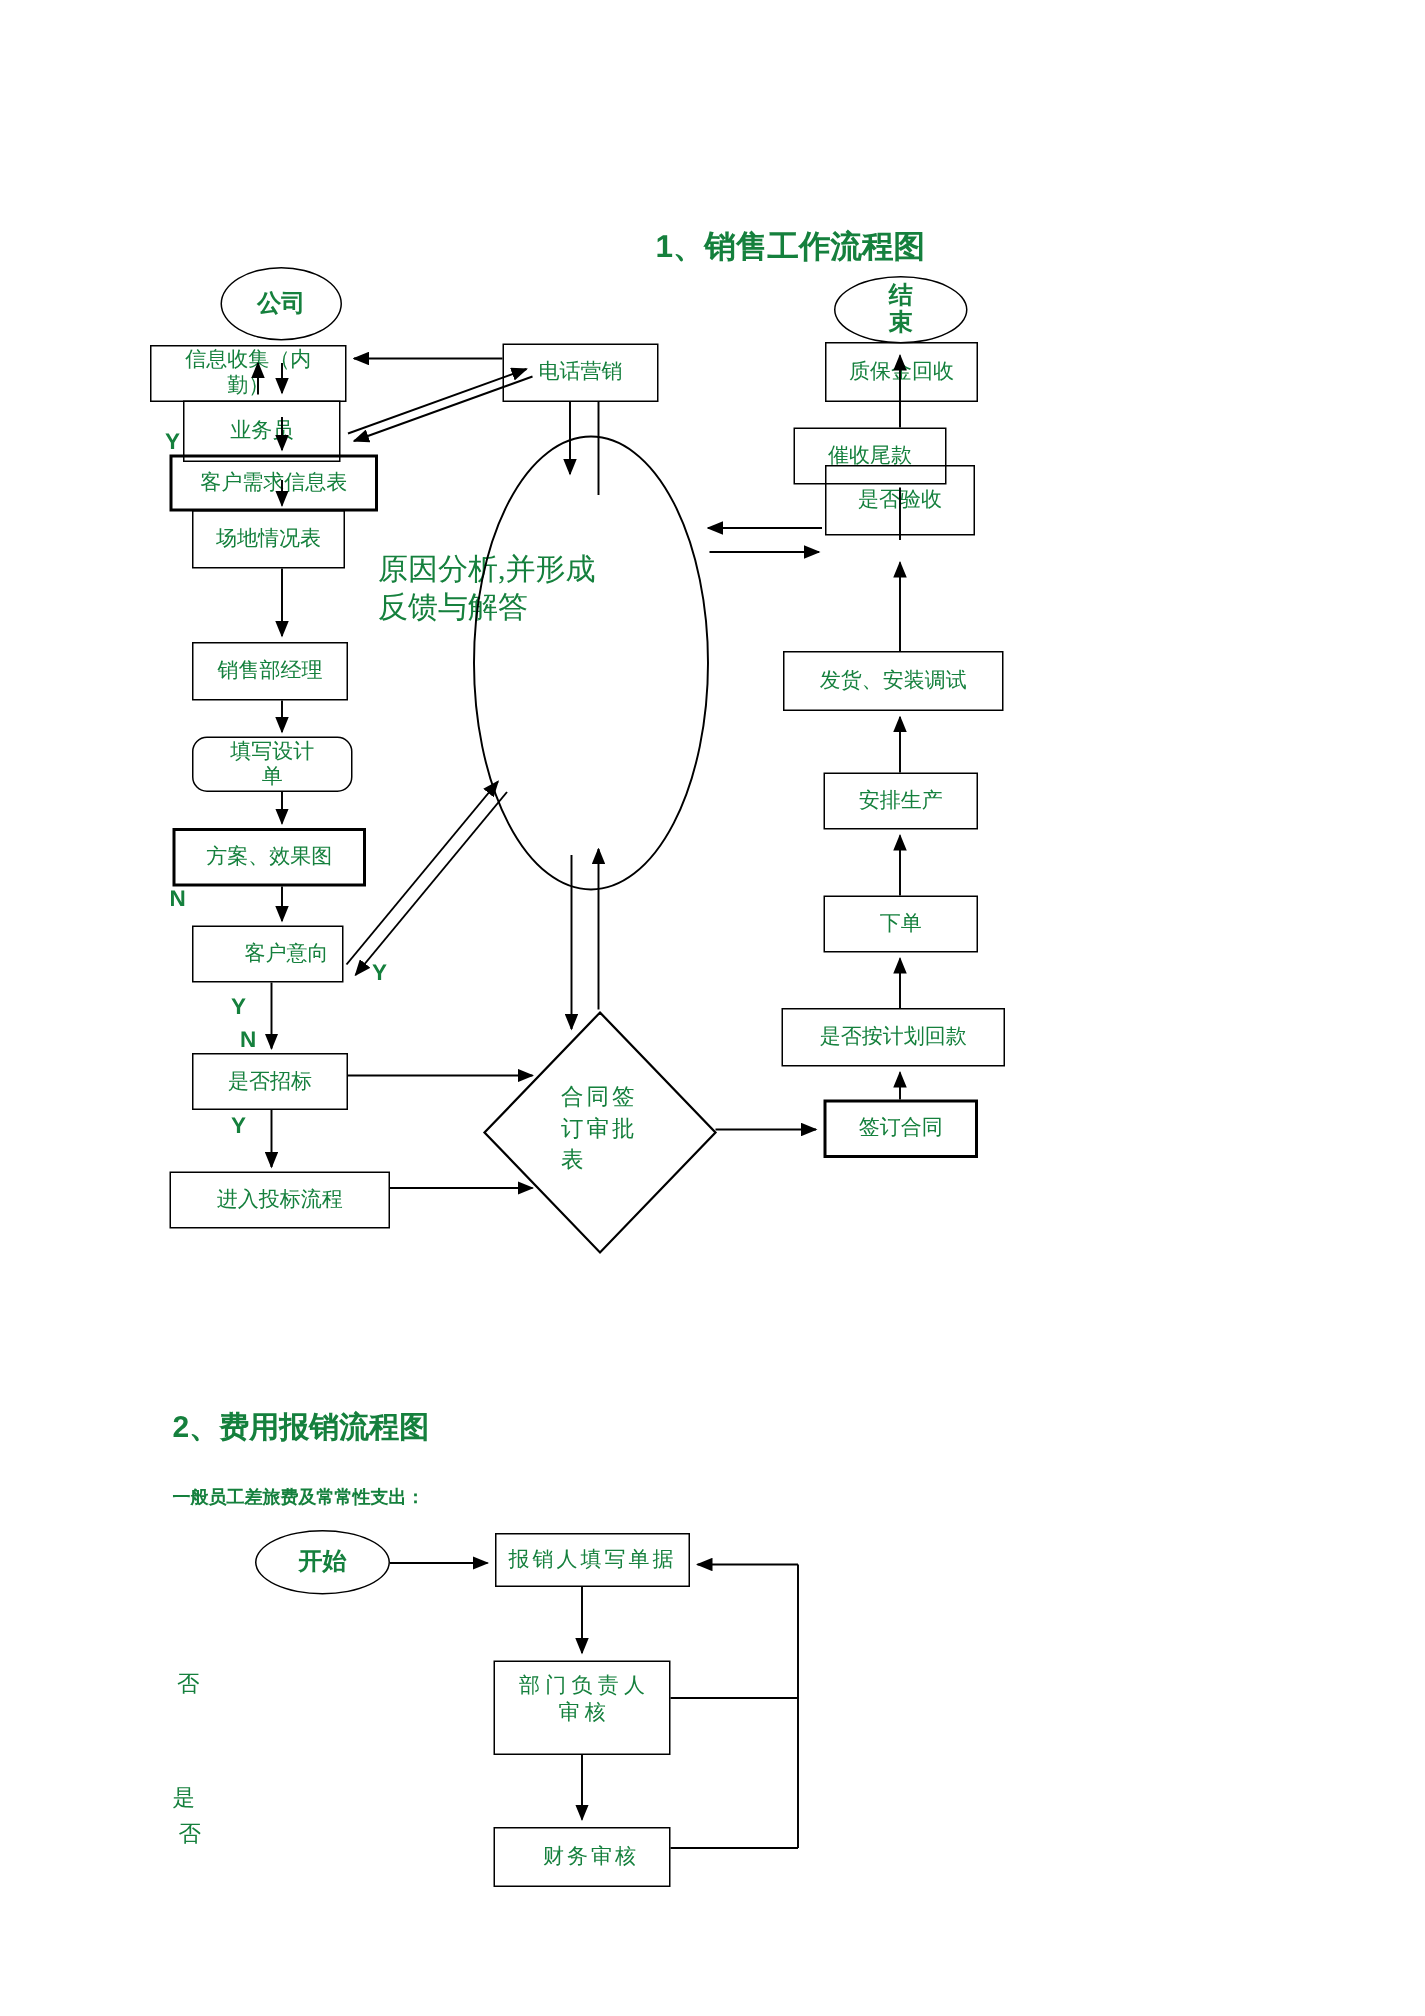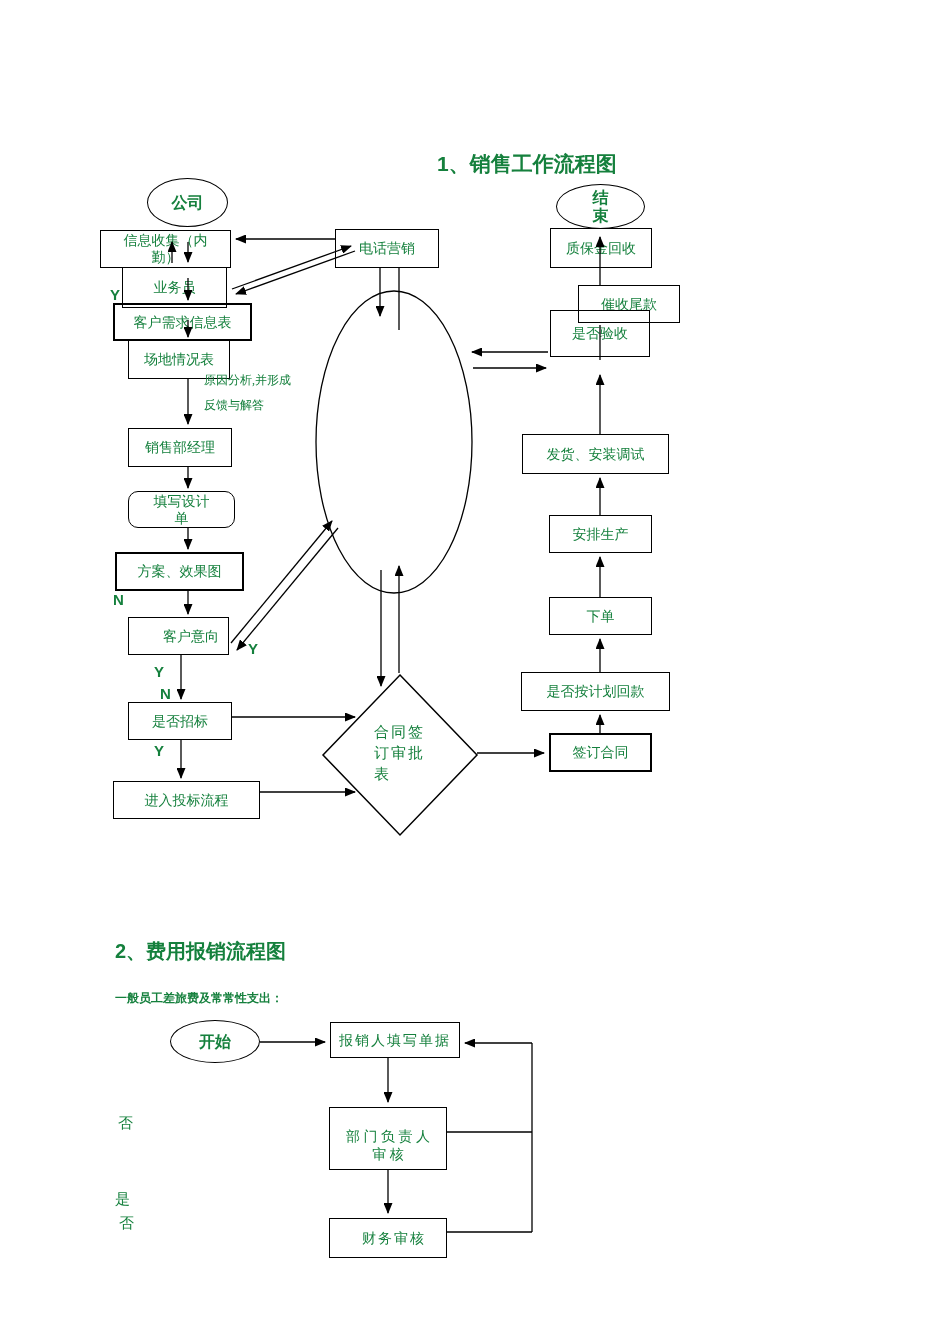--- a/index.html
+++ b/index.html
@@ -3,21 +3,21 @@
 <meta charset="utf-8">
 <style>
   html,body{margin:0;padding:0;background:#fff;}
   #page{position:relative;width:950px;height:1344px;background:#fff;overflow:hidden;
         font-family:"Liberation Serif","DejaVu Serif",serif;color:#15803d;}
   .node{position:absolute;border:1px solid #000;display:flex;flex-direction:column;
         align-items:center;justify-content:center;text-align:center;
         font-size:14px;line-height:17px;background:transparent;box-sizing:border-box;}
   .node.thick{border-width:2px;}
   .ellipse{border-radius:50%;font-weight:bold;font-size:16px;}
-  .freetext{position:absolute;font-size:12px;line-height:25px;white-space:nowrap;}
+  .freetext{position:absolute;font-size:20px;line-height:25px;white-space:nowrap;margin-left:48px;}
   .lbl{position:absolute;font-family:"Liberation Sans","DejaVu Sans",sans-serif;
        font-weight:bold;font-size:15px;line-height:15px;}
   .lbl-cn{position:absolute;font-size:15px;line-height:15px;}
   .title{position:absolute;font-family:"Liberation Sans","DejaVu Sans",sans-serif;
          font-weight:bold;white-space:nowrap;}
   #wires{position:absolute;left:0;top:0;width:950px;height:1344px;pointer-events:none;}
   #wires line, #wires ellipse, #wires polygon{stroke:#000;fill:none;}
   .diamond-text{position:absolute;font-size:15px;line-height:21px;letter-spacing:2px;
                 text-align:left;}
 </style>
@@ -69,21 +69,21 @@
     <span style="display:block">表</span>
   </div>
 
   <div class="node ellipse" style="left:556px;top:184px;width:89px;height:45px;line-height:18px;">
     <span>结</span>
     <span>束</span>
   </div>
 
   <div class="node" style="left:550px;top:228px;width:102px;height:40px;">质保金回收</div>
 
-  <div class="node" style="left:578px;top:285px;width:102px;height:38px;">催收尾款</div>
+  <div class="node" style="left:529px;top:285px;width:102px;height:38px;">催收尾款</div>
 
   <div class="node" style="left:550px;top:310px;width:100px;height:47px;">是否验收</div>
 
   <div class="node" style="left:522px;top:434px;width:147px;height:40px;">发货、安装调试</div>
 
   <div class="node" style="left:549px;top:515px;width:103px;height:38px;">安排生产</div>
 
   <div class="node" style="left:549px;top:597px;width:103px;height:38px;">下单</div>
 
   <div class="node" style="left:521px;top:672px;width:149px;height:39px;">是否按计划回款</div>
@@ -97,21 +97,21 @@
   <div class="lbl" style="left:160px;top:686px;">N</div>
   <div class="lbl" style="left:154px;top:743px;">Y</div>
 
   <div class="title" style="left:115px;top:938px;font-size:20px;">2、费用报销流程图</div>
   <div class="title" style="left:115px;top:990px;font-size:12px;">一般员工差旅费及常常性支出：</div>
 
   <div class="node ellipse" style="left:170px;top:1020px;width:90px;height:43px;">开始</div>
 
   <div class="node" style="left:330px;top:1022px;width:130px;height:36px;letter-spacing:2px;">报销人填写单据</div>
 
-  <div class="node" style="left:329px;top:1107px;width:118px;height:63px;justify-content:flex-start;padding-top:20px;line-height:18px;">
+  <div class="node" style="left:329px;top:1107px;width:118px;height:63px;justify-content:flex-start;padding-top:8px;line-height:18px;">
     <span>部 门 负 责 人</span>
     <span>审  核</span>
   </div>
 
   <div class="node" style="left:329px;top:1218px;width:118px;height:40px;letter-spacing:2px;padding-left:12px;">财务审核</div>
 
   <div class="lbl-cn" style="left:118px;top:1116px;">否</div>
   <div class="lbl-cn" style="left:115px;top:1192px;">是</div>
   <div class="lbl-cn" style="left:119px;top:1216px;">否</div>
 

